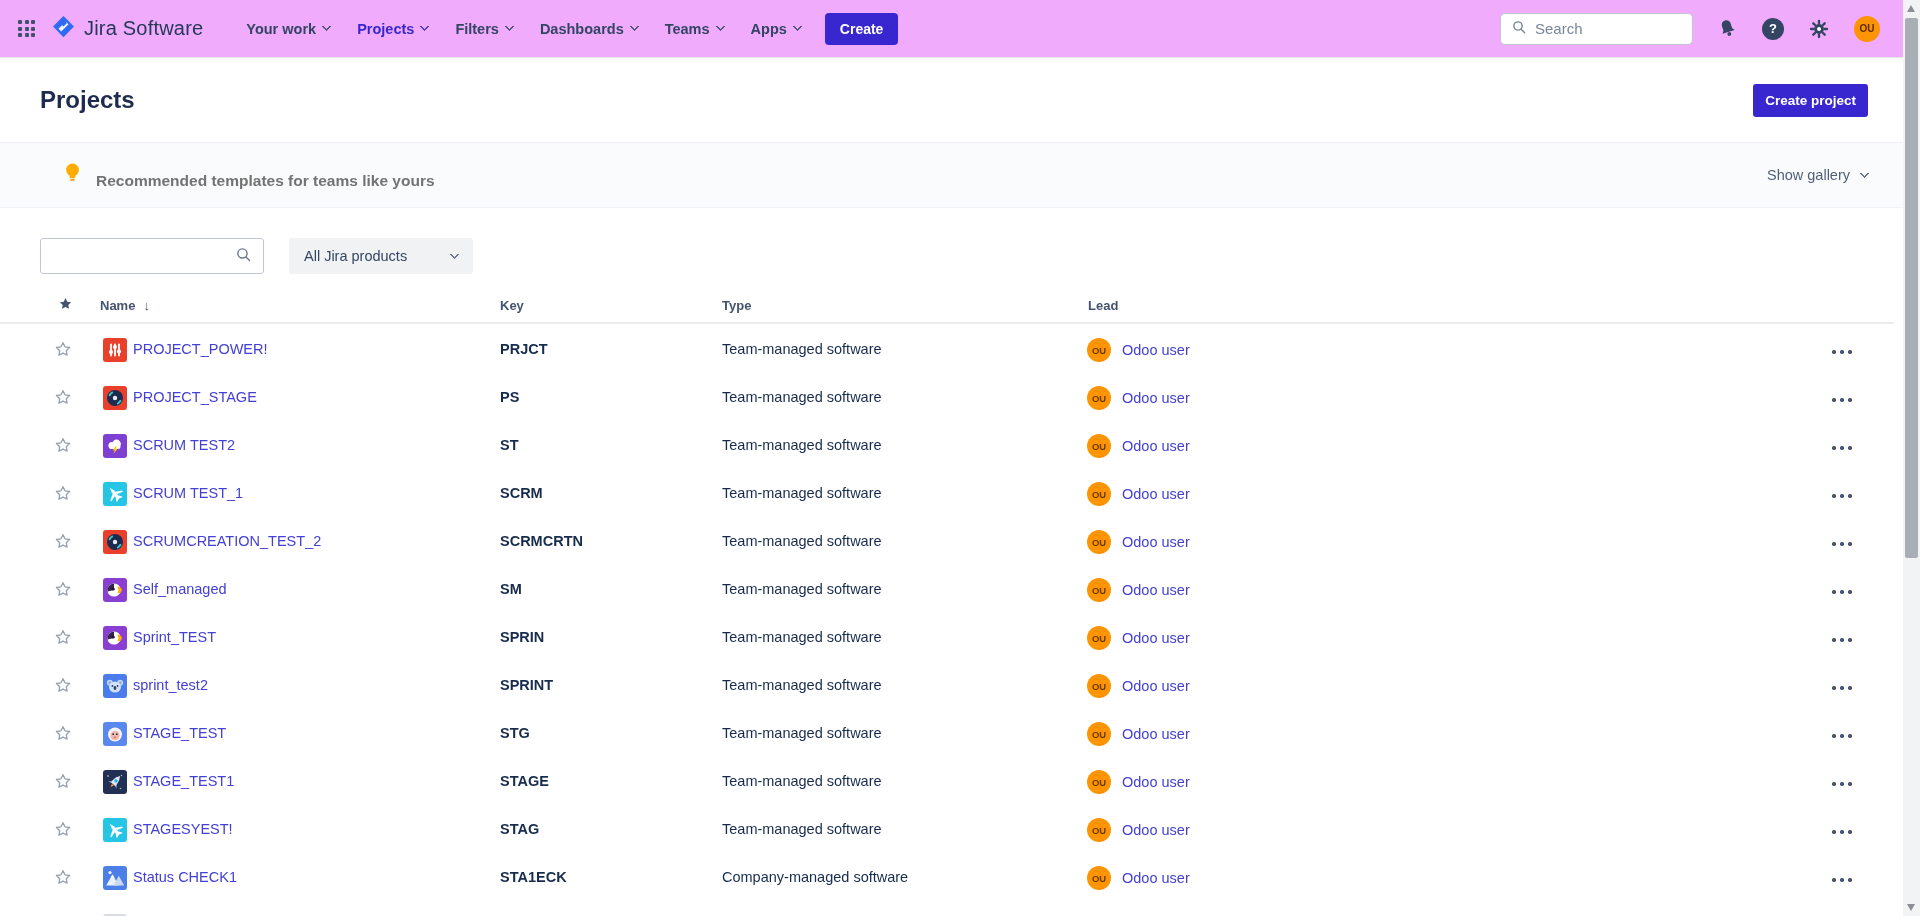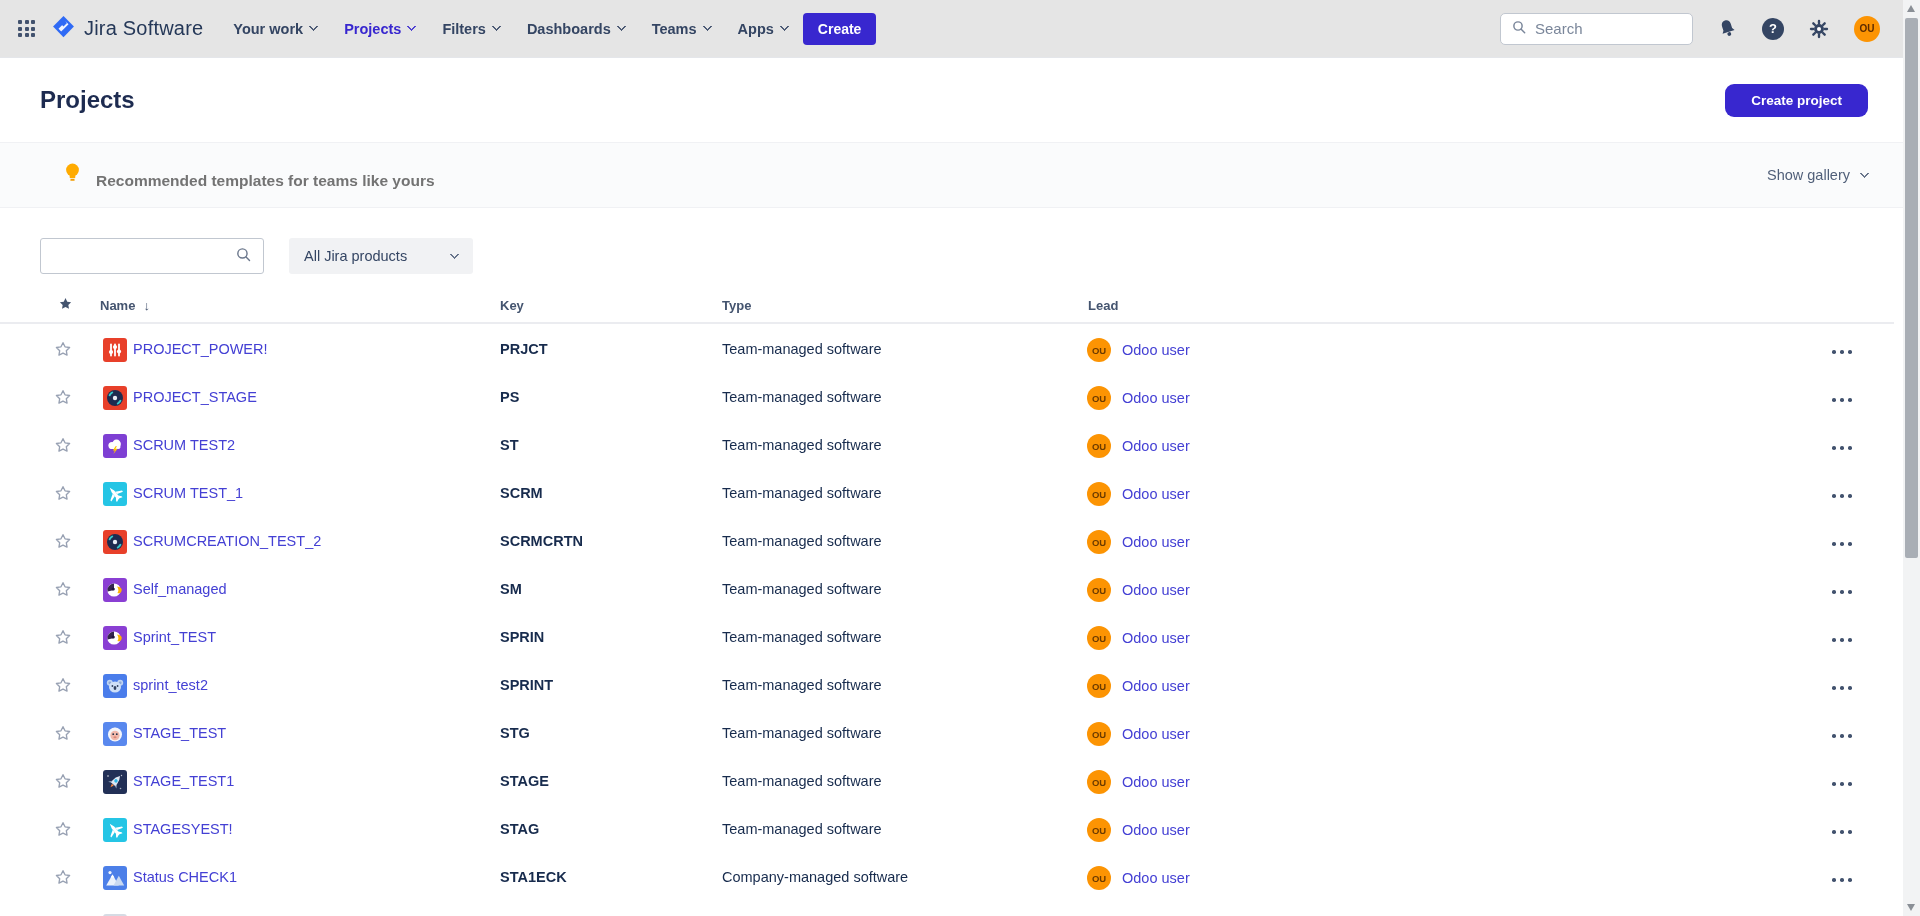--- a/index.html
+++ b/index.html
@@ -1,52 +1,52 @@
 <!DOCTYPE html>
 <html><head>
 <meta charset="utf-8">
 <style>
   * { margin:0; padding:0; box-sizing:border-box; }
   html,body { width:1920px; height:916px; overflow:hidden; background:#fff;
               font-family:"Liberation Sans", sans-serif; color:#172B4D; }
   .page { position:relative; width:1920px; height:916px; }
 
   
-  .navbar { position:absolute; top:0; left:0; right:0; height:58px; background:#e5e5e5;
+  .navbar { position:absolute; top:0; left:0; right:0; height:58px; background:#f0abfc;
             border-bottom:1px solid #E4E6EA; display:flex; align-items:center;
             padding:0 40px 0 18px; z-index:6; }
   .app-grid { display:grid; grid-template-columns:repeat(3,4px); grid-gap:2.5px; margin-right:16px; cursor:pointer; }
   .app-grid span { width:4px; height:4px; background:#42526E; border-radius:1px; }
   .logo-wrap { display:flex; align-items:center; gap:8px; cursor:pointer; }
   .logo-text { font-size:20px; font-weight:500; color:#253858; letter-spacing:.2px; }
-  .nav-items { display:flex; align-items:center; gap:27px; margin-left:30px; }
+  .nav-items { display:flex; align-items:center; gap:27px; margin-left:43px; }
   .nav-item { font-size:14.5px; font-weight:700; color:#344563; display:flex; align-items:center;
               gap:7px; cursor:pointer; white-space:nowrap; }
   .nav-item.active { color:#3827CF; }
   .chev { width:7px; height:7px; border-right:2px solid currentColor; border-bottom:2px solid currentColor;
           transform:rotate(45deg); display:inline-block; margin-top:-4px; border-radius:1px; opacity:.85; }
-  .create-btn { margin-left:15px; background:#3827CF; color:#fff; border:none; border-radius:4px;
+  .create-btn { margin-left:24px; background:#3827CF; color:#fff; border:none; border-radius:4px;
                 font-family:inherit; font-size:14px; font-weight:700; padding:8px 15px; cursor:pointer; }
   .nav-right { margin-left:auto; display:flex; align-items:center; gap:24px; }
   .nav-search { width:193px; height:32px; border:1.5px solid #C1C7D0; border-radius:5px;
                 display:flex; align-items:center; gap:8px; padding:0 10px; background:#fff; }
   .nav-search input { border:none; outline:none; width:130px; font-family:inherit; font-size:15px; color:#344563; }
   .nav-search input::placeholder { color:#7A869A; }
   .icon-btn { background:none; border:none; cursor:pointer; display:flex; align-items:center; padding:0; }
   .help-circle { width:22px; height:22px; border-radius:50%; background:#344563; color:#fff;
                  font-size:13px; font-weight:700; display:flex; align-items:center; justify-content:center; }
   .avatar-top { width:26px; height:26px; border-radius:50%; background:#FC9403; color:#5C2B00;
                 font-size:10px; font-weight:700; display:flex; align-items:center; justify-content:center; cursor:pointer; }
 
   
   .page-header { position:absolute; top:58px; left:0; right:0; height:84px; display:flex;
                  align-items:center; padding:0 52px 0 40px; }
   .page-title { font-size:24px; font-weight:700; color:#1D2B50; }
-  .create-project-btn { margin-left:auto; background:#3827CF; color:#fff; border:none; border-radius:9px;
-                        font-family:inherit; font-size:13.5px; font-weight:700; padding:9px 26px; cursor:pointer; }
+  .create-project-btn { margin-left:auto; background:#3827CF; color:#fff; border:none; border-radius:3px;
+                        font-family:inherit; font-size:13.5px; font-weight:700; padding:9px 12px; cursor:pointer; }
 
   
   .banner { position:absolute; top:142px; left:0; right:0; height:66px; background:#FAFBFC;
             border-top:1px solid #F0F1F4; border-bottom:1px solid #F0F1F4;
             display:flex; align-items:center; padding:0 52px 0 64px; }
   .banner-title { font-size:15.5px; font-weight:700; color:#737373; margin-left:15px;margin-top:12px; }
   .banner-action { margin-left:auto; display:flex; align-items:center; gap:11px; color:#505F79;
                    font-size:14.5px; font-weight:500; cursor:pointer; }
   .banner-action .chev { border-color:#505F79; }
 

